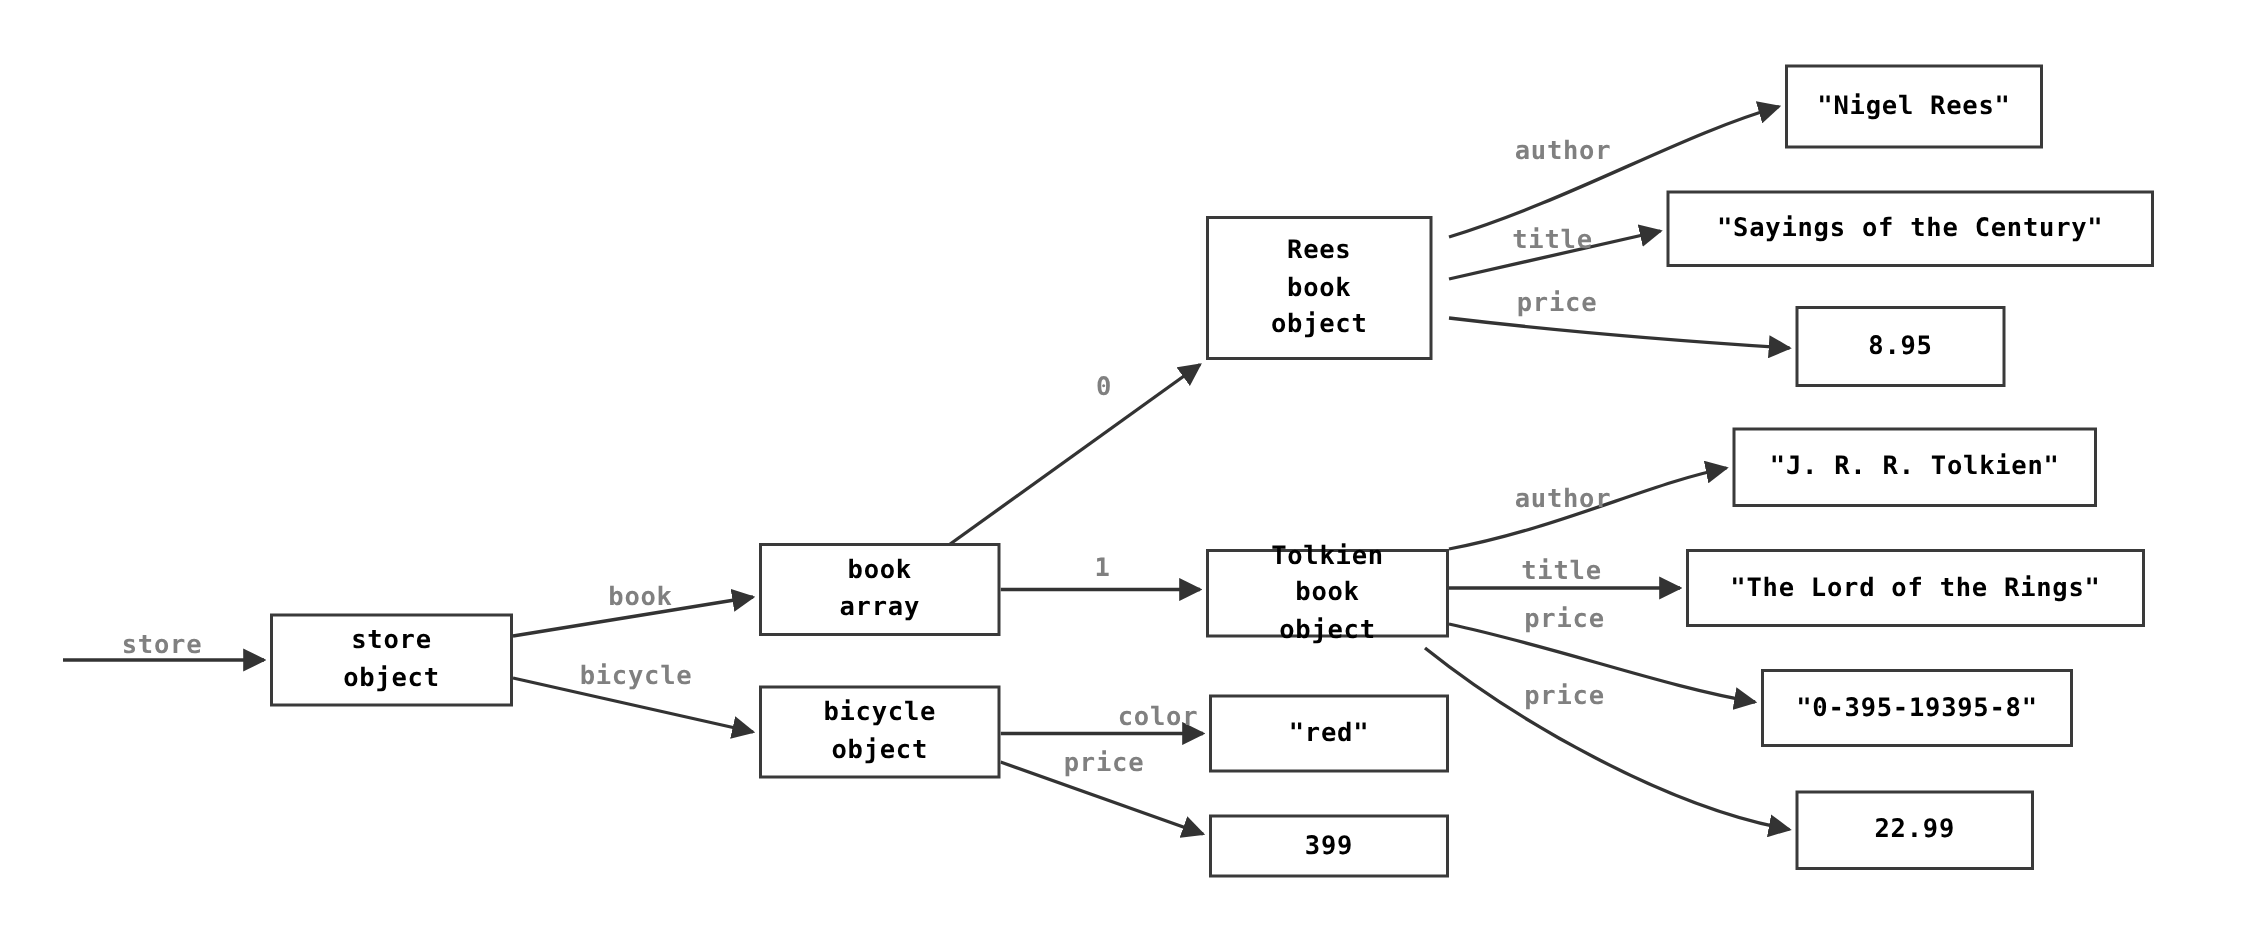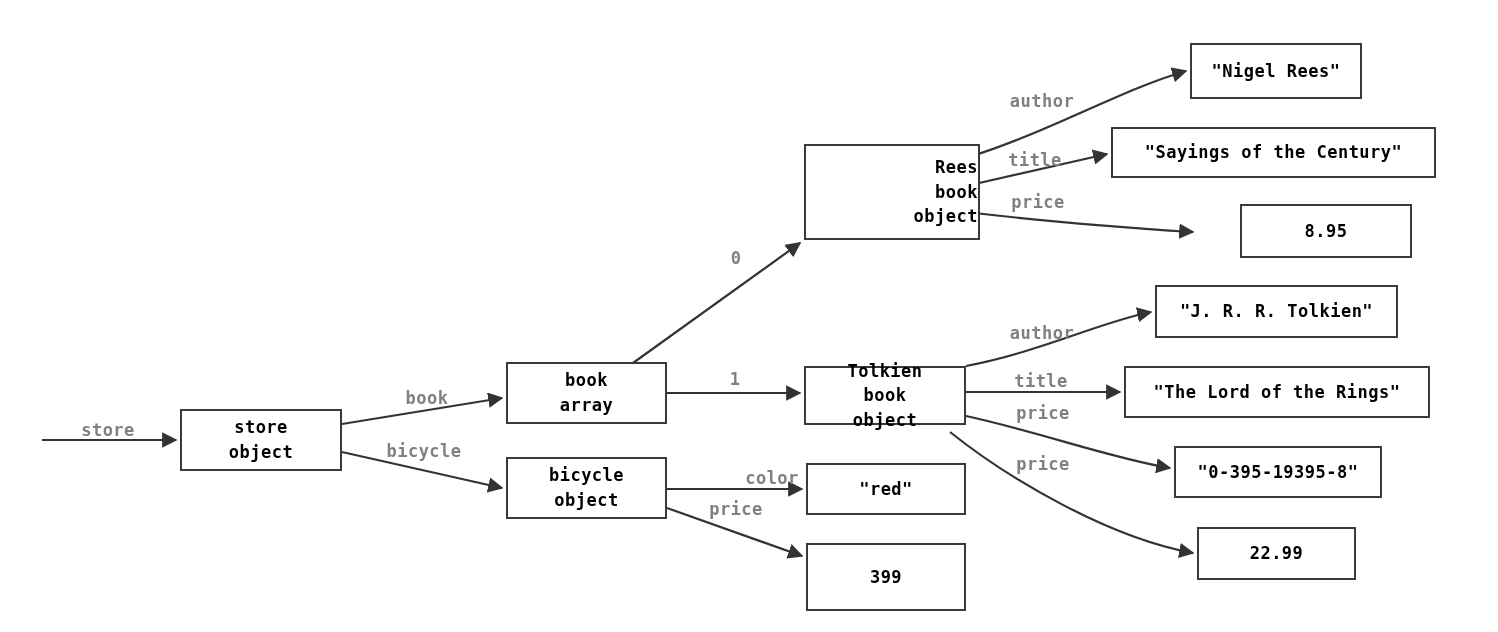--- a/index.html
+++ b/index.html
@@ -104,41 +104,41 @@
   <div class="node" style="left:506px; top:362px; width:161px; height:62px;">
     <span class="line">book</span>
     <span class="line">array</span>
   </div>
 
   <div class="node" style="left:506px; top:457px; width:161px; height:62px;">
     <span class="line">bicycle</span>
     <span class="line">object</span>
   </div>
 
-  <div class="node" style="left:804px; top:144px; width:176px; height:96px;align-items:flex-end;">
+  <div class="node" style="left:804px; top:144px; width:151px; height:96px;">
     <span class="line">Rees</span>
     <span class="line">book</span>
     <span class="line">object</span>
   </div>
 
   <div class="node" style="left:804px; top:366px; width:162px; height:59px;">
     <span class="line">Tolkien</span>
     <span class="line">book</span>
     <span class="line">object</span>
   </div>
 
   <div class="node" style="left:1190px; top:43px; width:172px; height:56px;">
     <span class="line">"Nigel Rees"</span>
   </div>
 
   <div class="node" style="left:1111px; top:127px; width:325px; height:51px;">
     <span class="line">"Sayings of the Century"</span>
   </div>
 
-  <div class="node" style="left:1197px; top:204px; width:172px; height:54px;margin-left:43px;">
+  <div class="node" style="left:1197px; top:204px; width:140px; height:54px;">
     <span class="line">8.95</span>
   </div>
 
   <div class="node" style="left:1155px; top:285px; width:243px; height:53px;">
     <span class="line">"J. R. R. Tolkien"</span>
   </div>
 
   <div class="node" style="left:1124px; top:366px; width:306px; height:52px;">
     <span class="line">"The Lord of the Rings"</span>
   </div>
@@ -148,21 +148,21 @@
   </div>
 
   <div class="node" style="left:1197px; top:527px; width:159px; height:53px;">
     <span class="line">22.99</span>
   </div>
 
   <div class="node" style="left:806px; top:463px; width:160px; height:52px;">
     <span class="line">"red"</span>
   </div>
 
-  <div class="node" style="left:806px; top:543px; width:160px; height:68px;">
+  <div class="node" style="left:806px; top:543px; width:160px; height:42px;">
     <span class="line">399</span>
   </div>
 
   <div class="edge-label" style="left:108px; top:430px;">store</div>
 
   <div class="edge-label" style="left:427px; top:398px;">book</div>
 
   <div class="edge-label" style="left:424px; top:451px;">bicycle</div>
 
   <div class="edge-label" style="left:736px; top:258px;">0</div>

